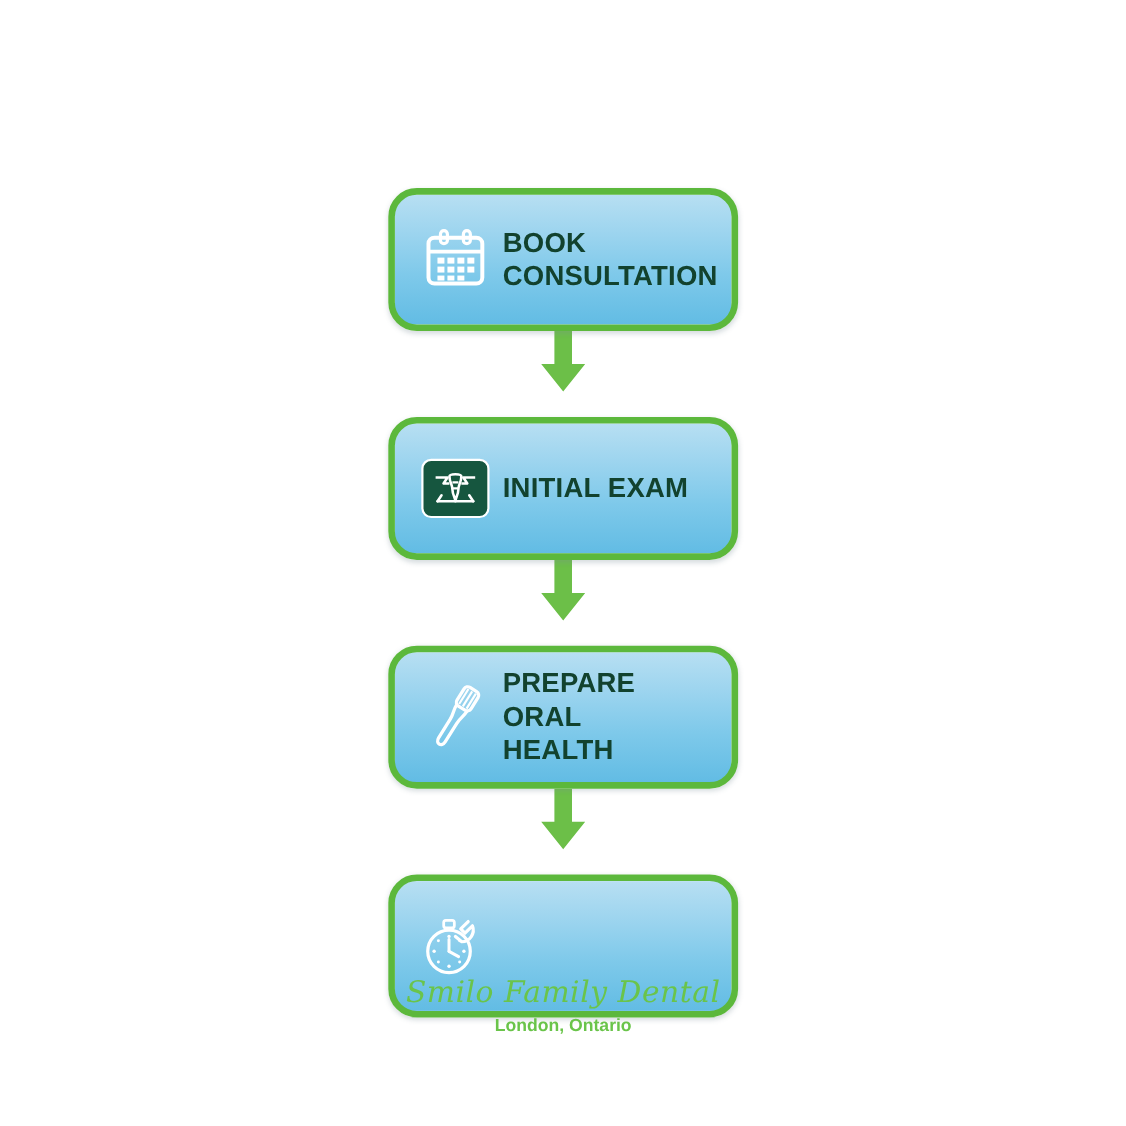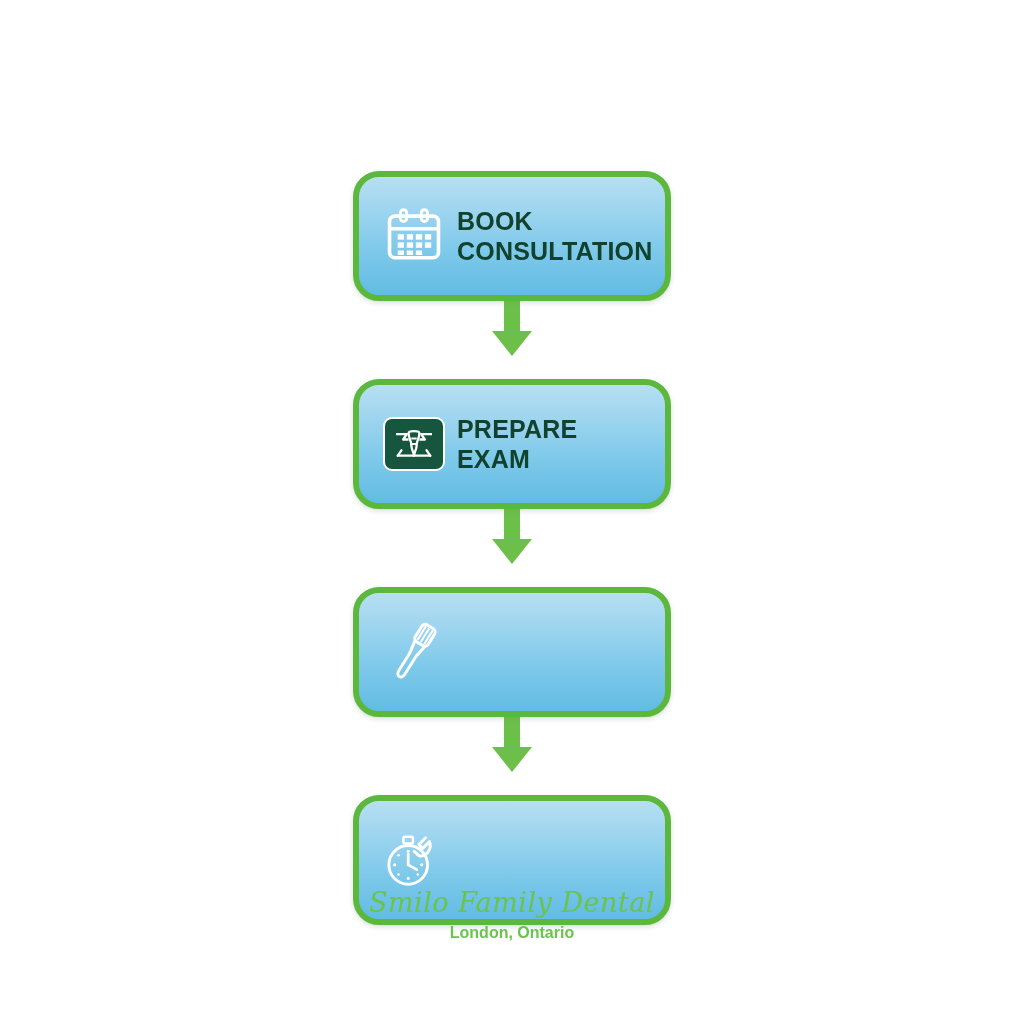--- a/index.html
+++ b/index.html
@@ -162,39 +162,41 @@
             <path d="M44 9 H32 L36 15 L30 15" fill="none" stroke="#ffffff" stroke-width="2.6" stroke-linejoin="round"></path>
             <path d="M18 8 C18 5, 30 5, 30 8 C30 14, 27 16, 27 21 C27 26, 24 30, 24 33 C24 30, 21 26, 21 21 C21 16, 18 14, 18 8 Z" fill="none" stroke="#ffffff" stroke-width="2.6" stroke-linejoin="round"></path>
             <line x1="21" y1="14" x2="27" y2="14" stroke="#ffffff" stroke-width="2.2"></line>
             <line x1="21" y1="20" x2="27" y2="20" stroke="#ffffff" stroke-width="2.2"></line>
             <path d="M6 33 H42" fill="none" stroke="#ffffff" stroke-width="2.6" stroke-linecap="round"></path>
             <path d="M6 33 L10 27" fill="none" stroke="#ffffff" stroke-width="2.6" stroke-linecap="round"></path>
             <path d="M42 33 L38 27" fill="none" stroke="#ffffff" stroke-width="2.6" stroke-linecap="round"></path>
           </svg>
         </div>
       </div>
-      <div class="step-label">PREPARE EXAM</div>
+      <div class="step-label">INITIAL EXAM</div>
     </div>
 
     <svg class="arrow-connector" viewBox="0 0 48 57">
       <path d="M16 0 H32 V30 H44 L24 55 L4 30 H16 Z" fill="#6cbf48"></path>
     </svg>
 
     <div class="step-box">
       <div class="step-icon-slot">
         <svg width="62" height="76" viewBox="0 0 62 76">
           <g transform="rotate(32 31 38)">
             <rect x="24" y="8" width="15" height="20" rx="4" ry="4" fill="none" stroke="#ffffff" stroke-width="3"></rect>
             <line x1="27.5" y1="10" x2="27.5" y2="26" stroke="#ffffff" stroke-width="2"></line>
             <line x1="31.5" y1="10" x2="31.5" y2="26" stroke="#ffffff" stroke-width="2"></line>
             <line x1="35.5" y1="10" x2="35.5" y2="26" stroke="#ffffff" stroke-width="2"></line>
             <path d="M26 28 C26 34, 28 36, 28 42 L28 62 C28 68, 35 68, 35 62 L35 42 C35 36, 37 34, 37 28" fill="none" stroke="#ffffff" stroke-width="3" stroke-linejoin="round" stroke-linecap="round"></path>
           </g>
         </svg>
       </div>
+      <div class="step-label">PREPARE ORAL
+HEALTH</div>
     </div>
 
     <svg class="arrow-connector" viewBox="0 0 48 57">
       <path d="M16 0 H32 V30 H44 L24 55 L4 30 H16 Z" fill="#6cbf48"></path>
     </svg>
 
     <div class="step-box">
       <div class="step-icon-slot">
         <svg width="62" height="60" viewBox="0 0 64 62">
           <path d="M44 8 L37 15 L41 19 L48 12 A11 11 0 0 1 38 27 L32 22" fill="none" stroke="#ffffff" stroke-width="3" stroke-linejoin="round" stroke-linecap="round"></path>

